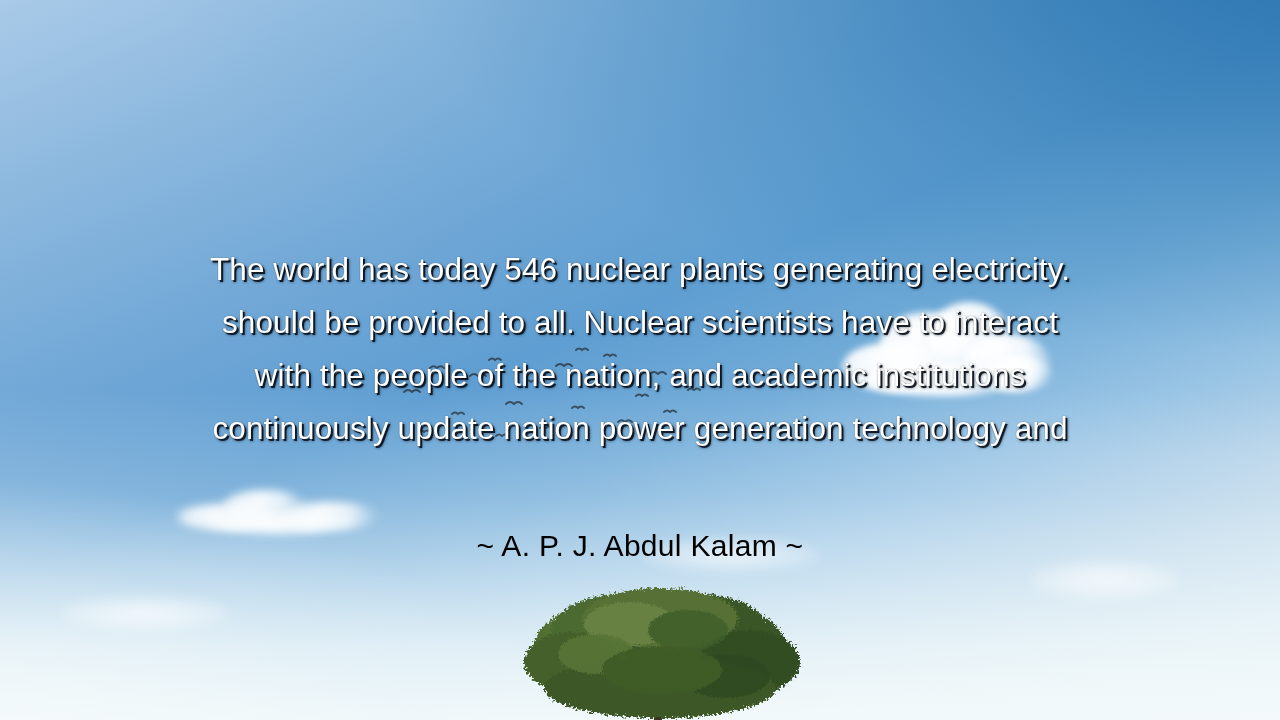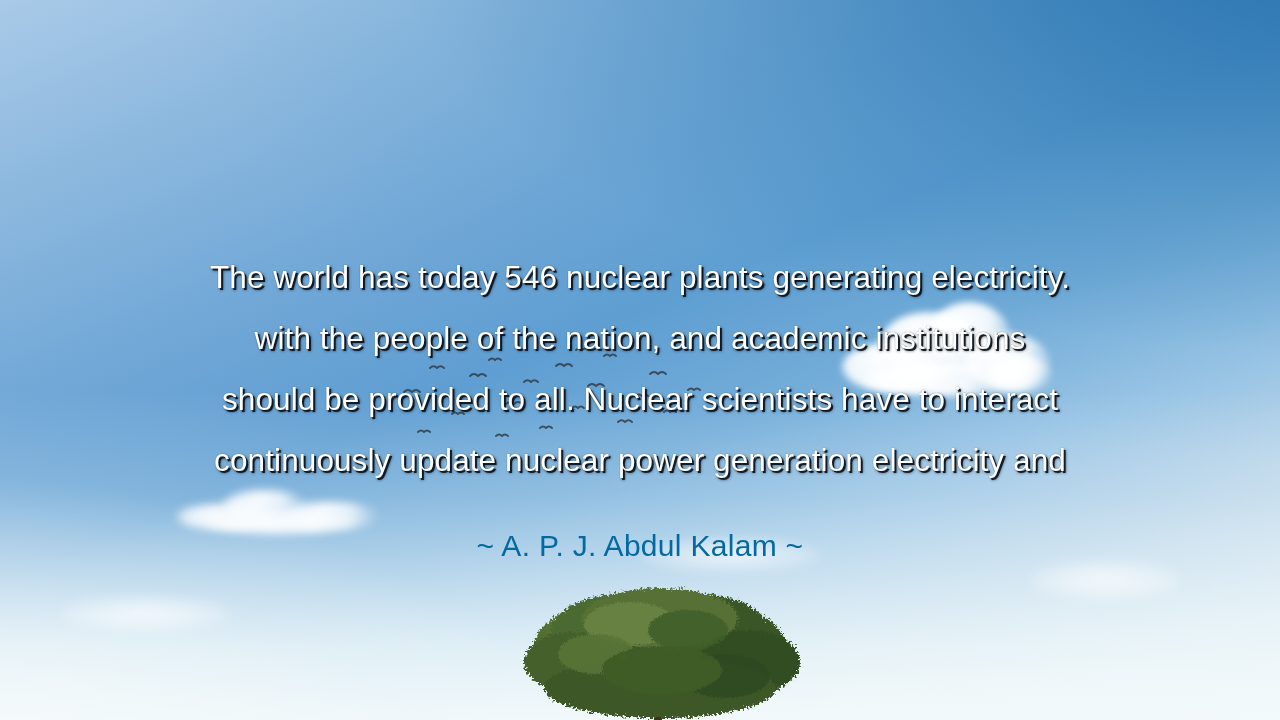--- a/index.html
+++ b/index.html
@@ -134,41 +134,41 @@
   
   .quote-block {
     position: absolute;
     left: 0;
     top: 238px;
     width: 1280px;
     text-align: center;
   }
   .quote-text {
     display: block;
-    margin: 17px auto;
+    margin: 9px auto;
     width: 1060px;
     font-size: 31.5px;
     line-height: 44px;
     font-weight: 400;
     color: #ffffff;
     letter-spacing: 0.1px;
     text-shadow:
        2px 2px 0px rgba(12,20,30,0.92),
        2px 2px 3px rgba(10,18,28,0.70),
        0 0 1px rgba(20,30,40,0.55);
   }
   .attrib {
     position: absolute;
     left: 0;
     top: 526px;
     width: 1280px;
     text-align: center;
     font-size: 30px;
     line-height: 40px;
-    color: #0369a1;
+    color: #000000;
     letter-spacing: 0.3px;
   }
 </style>
 </head>
 <body>
 
 <div id="scene">
 
   <div class="sky-base"></div>
   <div class="sky-tr"></div>
@@ -263,20 +263,20 @@
       <ellipse cx="118" cy="40" rx="46" ry="22" fill="#6b8544"></ellipse>
       <ellipse cx="176" cy="46" rx="40" ry="20" fill="#41602a"></ellipse>
       <ellipse cx="84" cy="70" rx="38" ry="20" fill="#5a7638"></ellipse>
       <ellipse cx="214" cy="92" rx="44" ry="22" fill="#2e4a20"></ellipse>
       <ellipse cx="150" cy="86" rx="60" ry="24" fill="#3f5c28"></ellipse>
     </g>
   </svg>
 
   <div class="quote-block">
     <span class="quote-text">The world has today 546 nuclear plants generating electricity.</span>
+    <span class="quote-text">should be provided to all. Nuclear scientists have to interact</span>
     <span class="quote-text">with the people of the nation, and academic institutions</span>
-    <span class="quote-text">should be provided to all. Nuclear scientists have to interact</span>
-    <span class="quote-text">continuously update nuclear power generation electricity and</span>
+    <span class="quote-text">continuously update nation power generation technology and</span>
   </div>
 
   <div class="attrib">~ A. P. J. Abdul Kalam ~</div>
 
 </div>
 
 </body></html>

